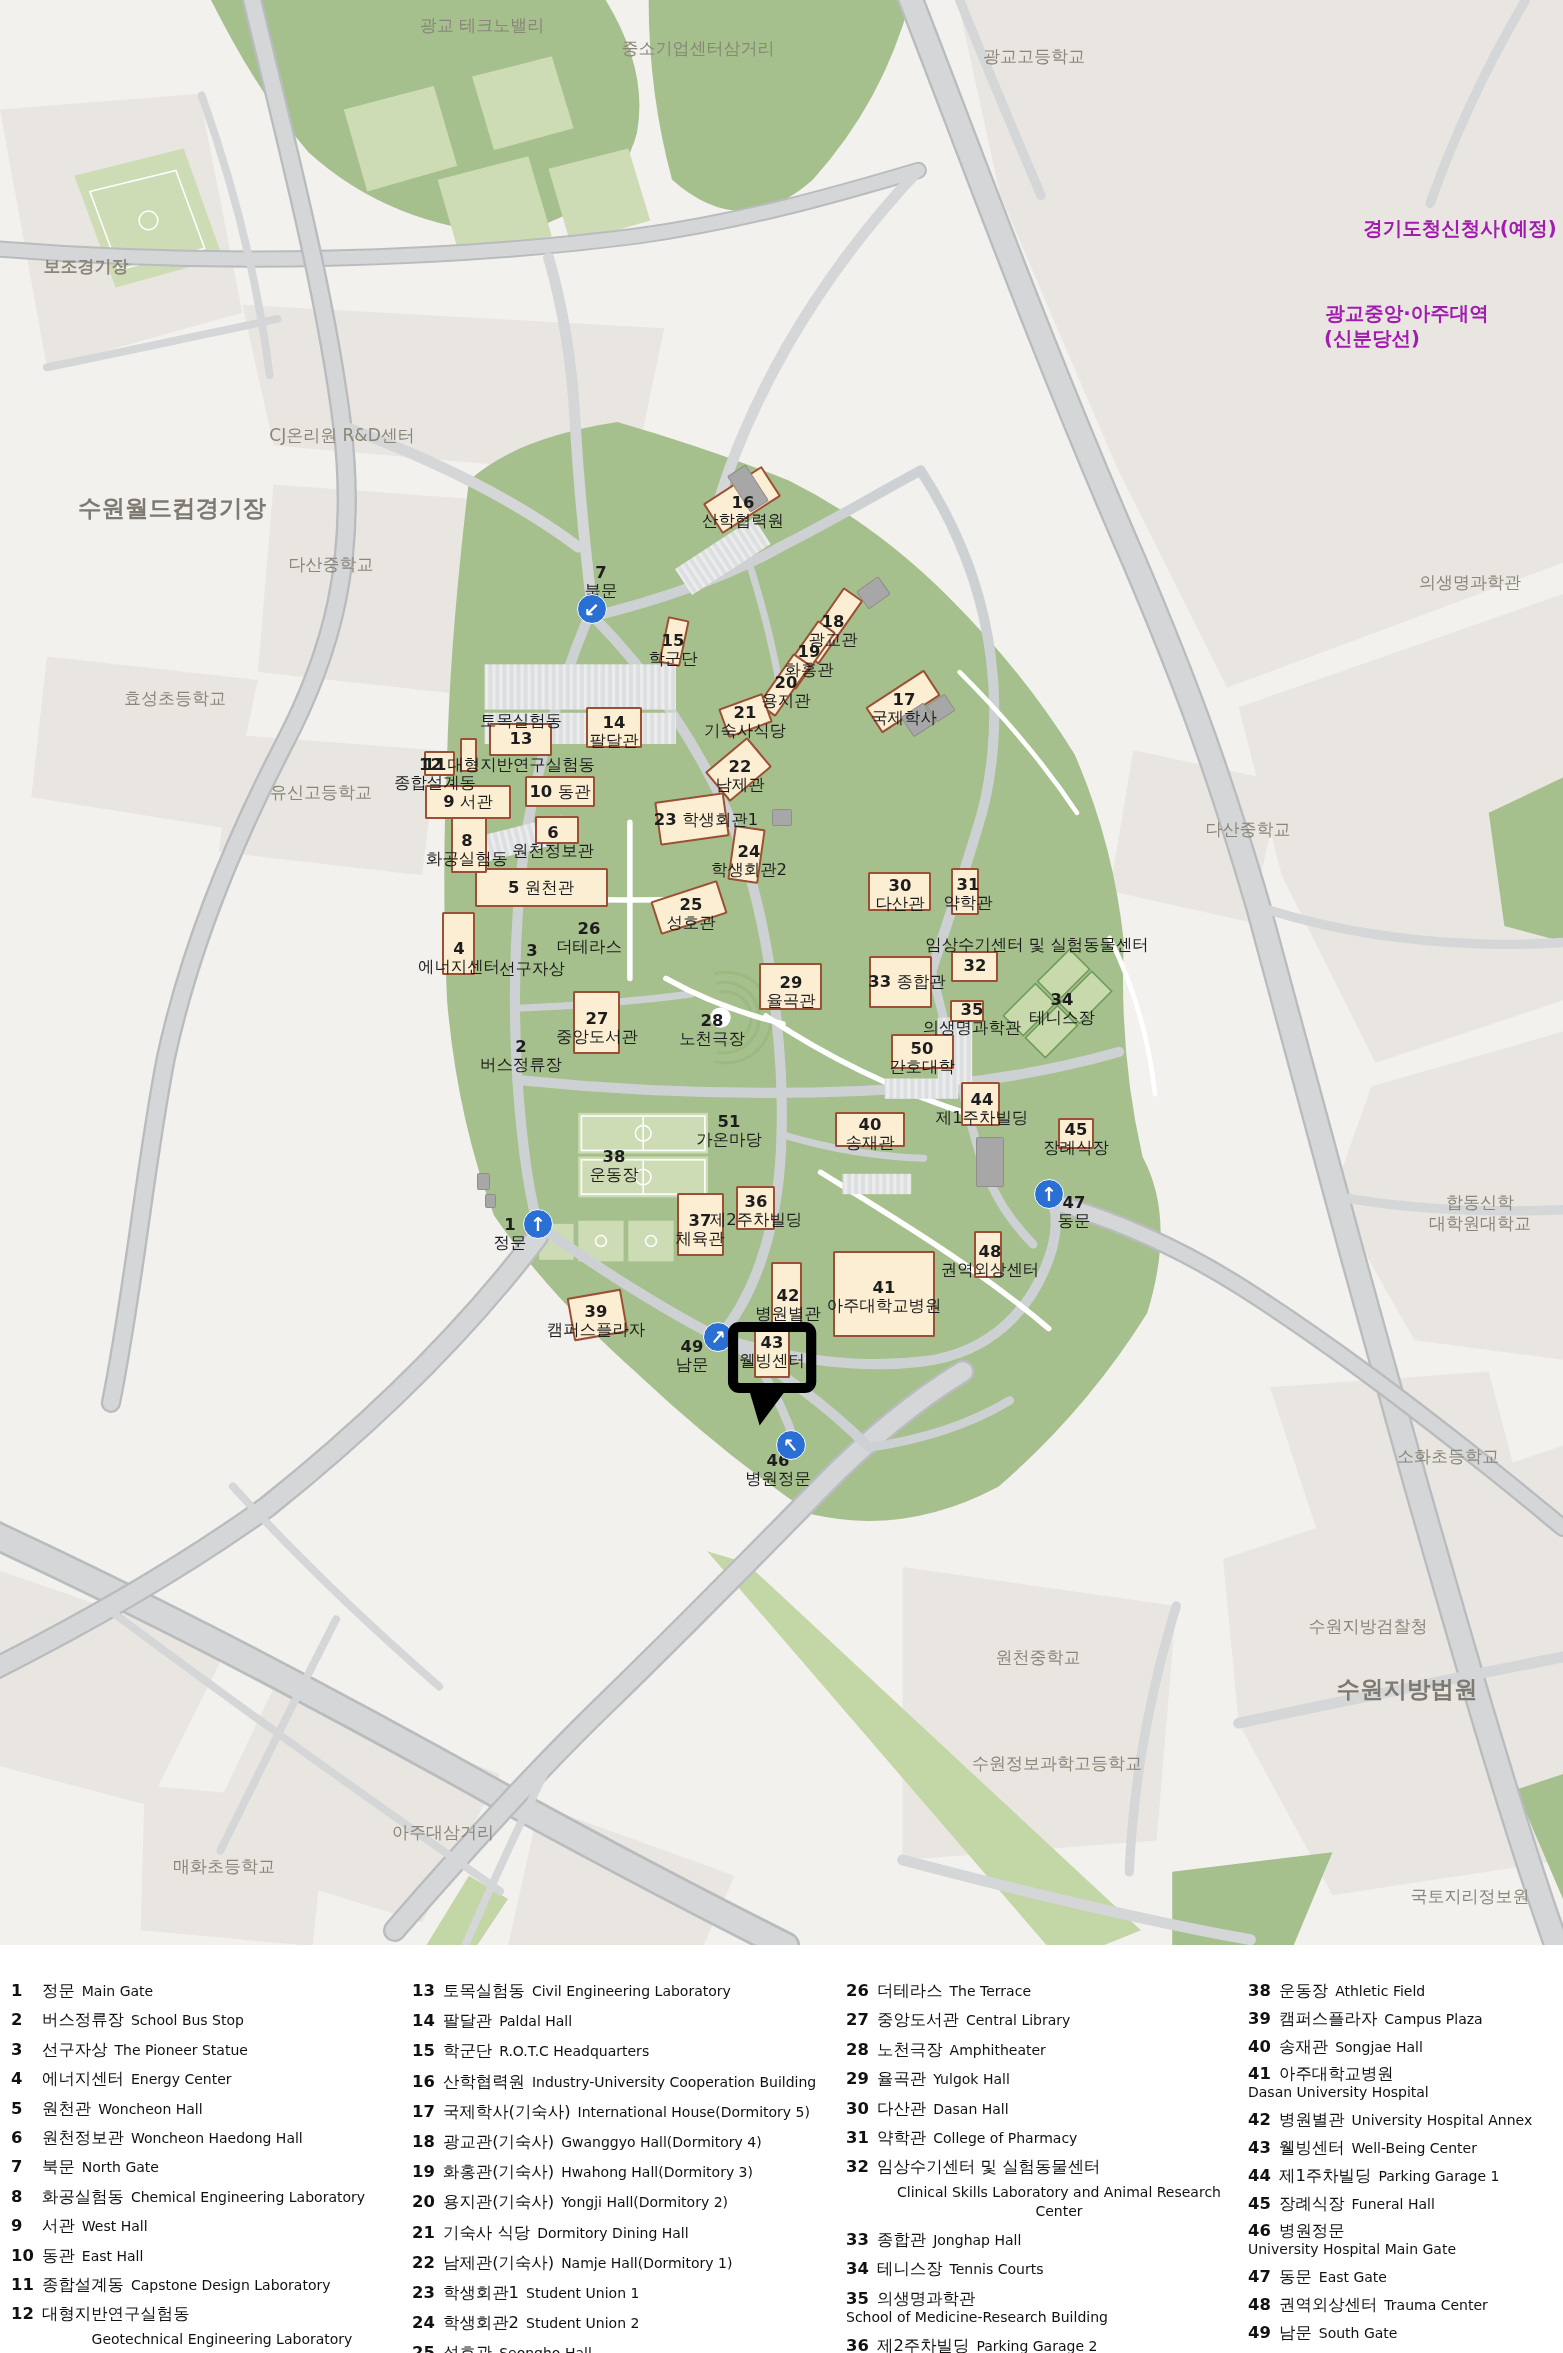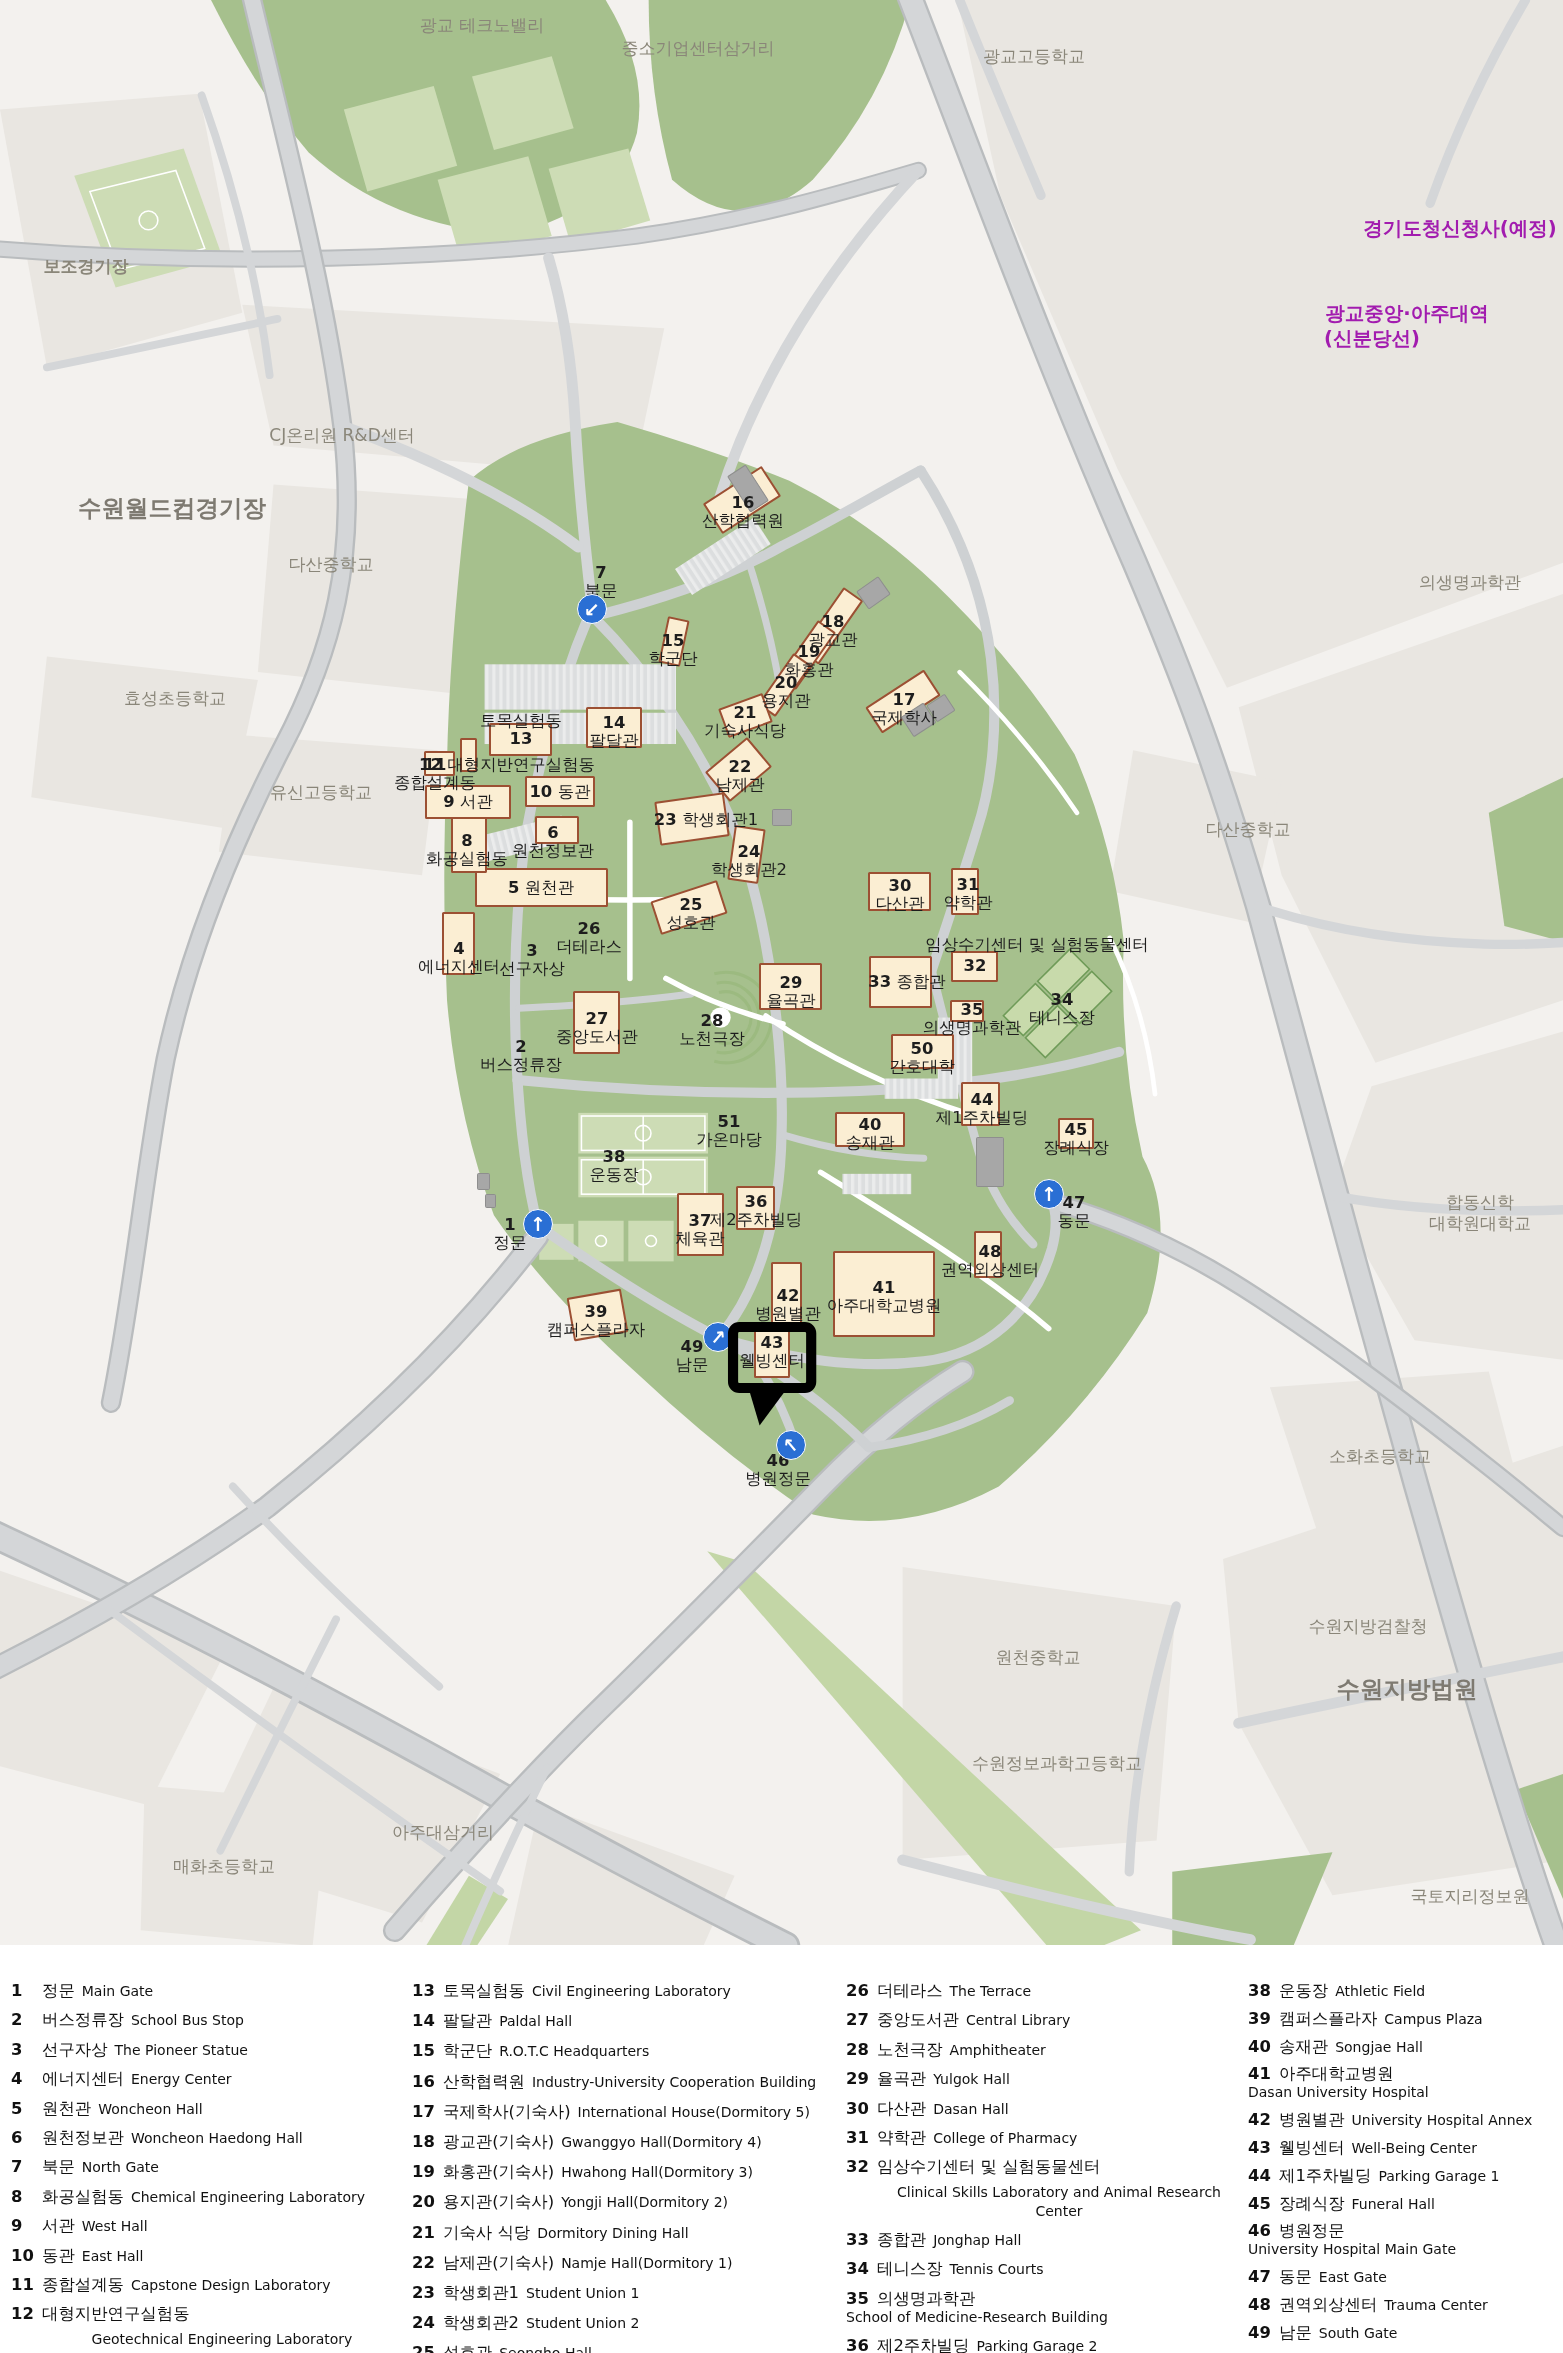--- a/index.html
+++ b/index.html
@@ -499,21 +499,21 @@
         <div class="clab" style="left: 1470px; top: 582px;">의생명과학관</div>
         <div class="clab" style="left: 342px; top: 435px;">CJ온리원 R&amp;D센터</div>
         <div class="clab big" style="left: 172px; top: 508px;">수원월드컵경기장</div>
         <div class="clab" style="left: 86px; top: 266px; font-weight: bold;">보조경기장</div>
         <div class="clab" style="left: 331px; top: 564px;">다산중학교</div>
         <div class="clab" style="left: 175px; top: 698px;">효성초등학교</div>
         <div class="clab" style="left: 321px; top: 792px;">유신고등학교</div>
         <div class="clab" style="left: 1248px; top: 829px;">다산중학교</div>
         <div class="clab" style="left: 1480px; top: 1202px;">합동신학</div>
         <div class="clab" style="left: 1480px; top: 1223px;">대학원대학교</div>
-        <div class="clab" style="left: 1380px; top: 1456px;">소화초등학교</div>
+        <div class="clab" style="left: 1448px; top: 1456px;">소화초등학교</div>
         <div class="clab" style="left: 1368px; top: 1626px;">수원지방검찰청</div>
         <div class="clab big" style="left: 1407px; top: 1689px;">수원지방법원</div>
         <div class="clab" style="left: 1038px; top: 1657px;">원천중학교</div>
         <div class="clab" style="left: 1057px; top: 1763px;">수원정보과학고등학교</div>
         <div class="clab" style="left: 1470px; top: 1896px;">국토지리정보원</div>
         <div class="clab" style="left: 443px; top: 1832px;">아주대삼거리</div>
         <div class="clab" style="left: 224px; top: 1866px;">매화초등학교</div>
       </div>
 
     <div class="layer">

